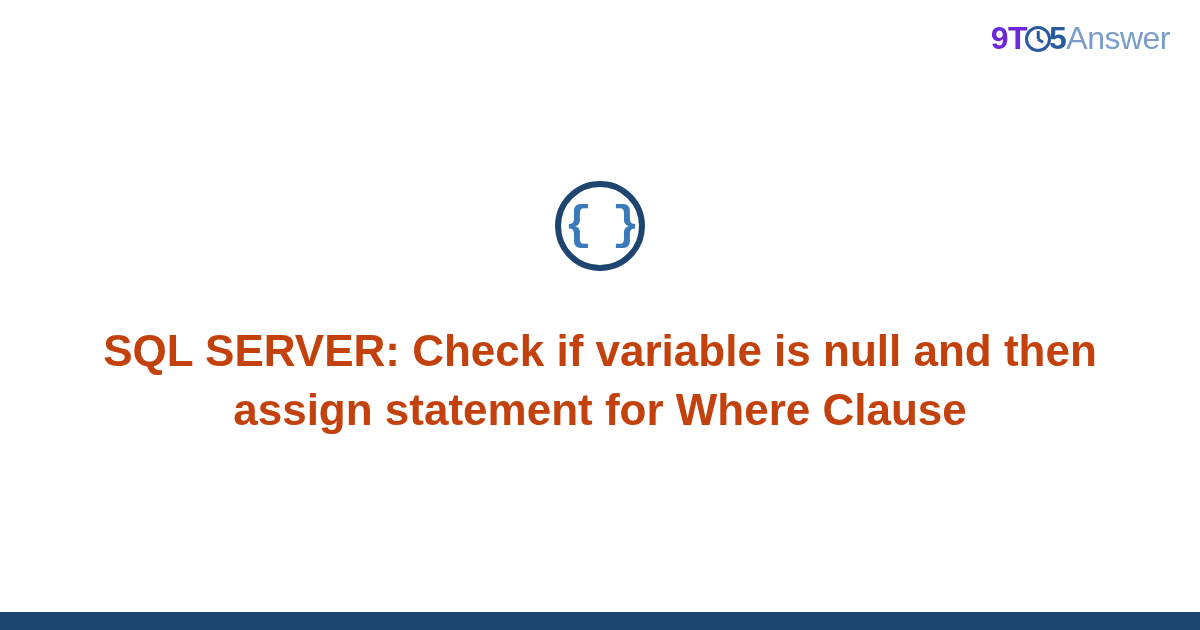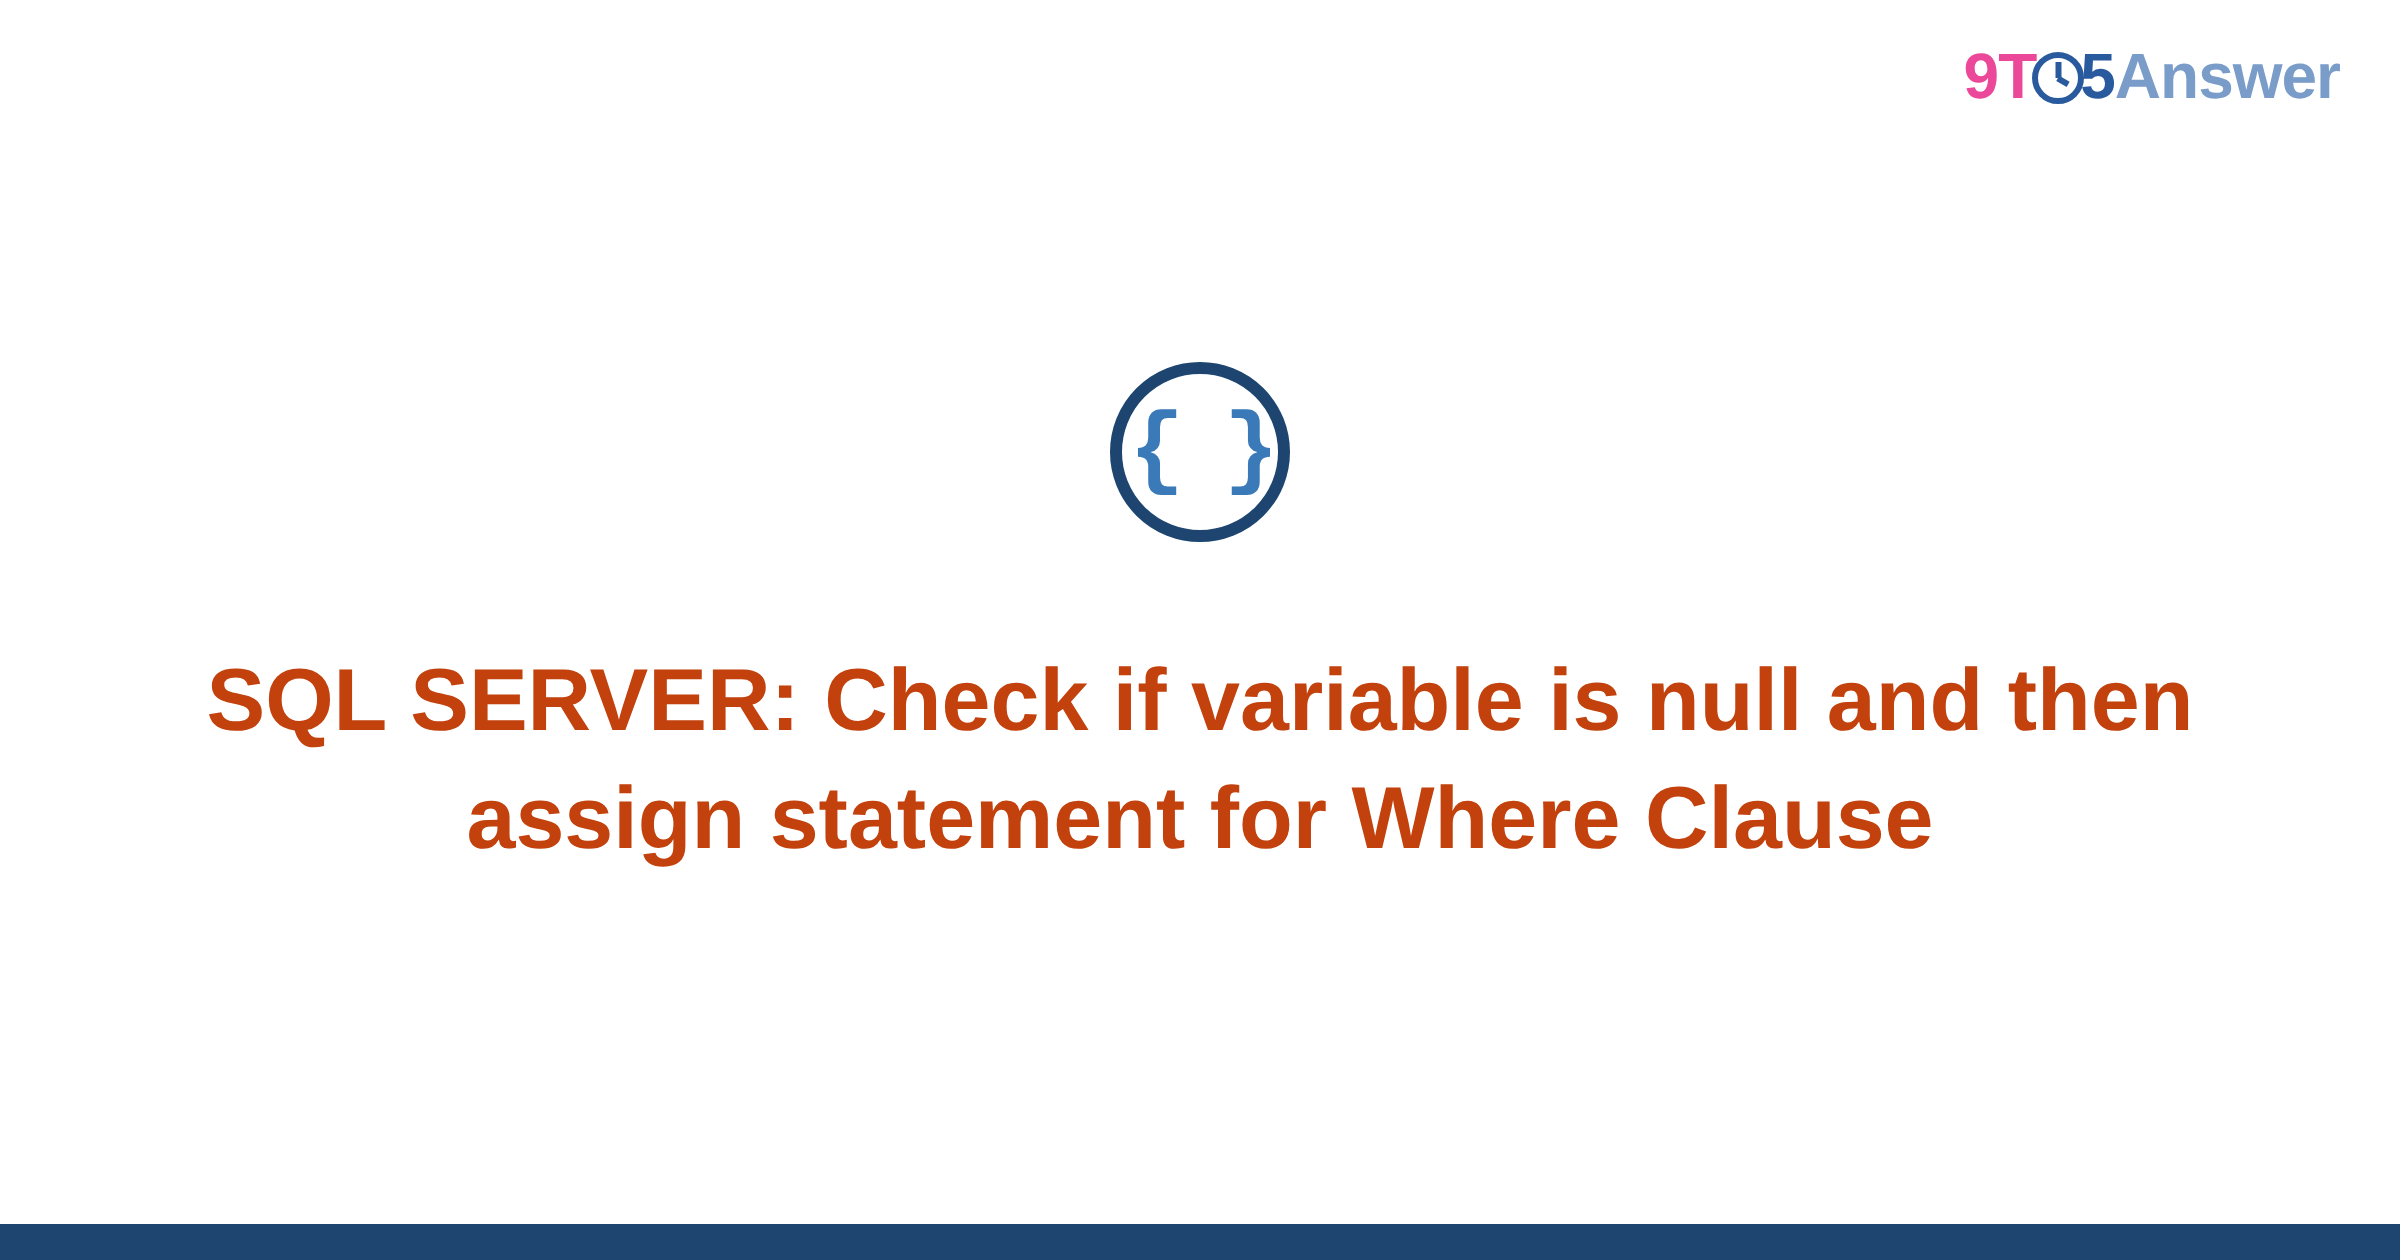--- a/index.html
+++ b/index.html
@@ -17,21 +17,21 @@
     }
     .logo {
       position: absolute;
       top: 20px;
       right: 30px;
       font-size: 32px;
       font-weight: bold;
       letter-spacing: -0.5px;
     }
     .logo-9t {
-      color: #ec4899;
+      color: #6d28d9;
     }
     .logo-clock {
       display: inline-block;
       width: 26px;
       height: 26px;
       border: 3px solid #2a5a9e;
       border-radius: 50%;
       position: relative;
       vertical-align: middle;
       margin: 0 -2px;
@@ -57,21 +57,21 @@
       left: 50%;
       top: 50%;
       transform: translate(-50%, -100%) rotate(120deg);
       transform-origin: bottom center;
     }
     .logo-5 {
       color: #2a5a9e;
     }
     .logo-answer {
       color: #7a9cc9;
-      font-weight: 700;
+      font-weight: 400;
     }
     .content {
       width: 100%;
       height: 100%;
       display: flex;
       flex-direction: column;
       align-items: center;
       justify-content: center;
       padding: 0 60px;
       padding-bottom: 40px;

